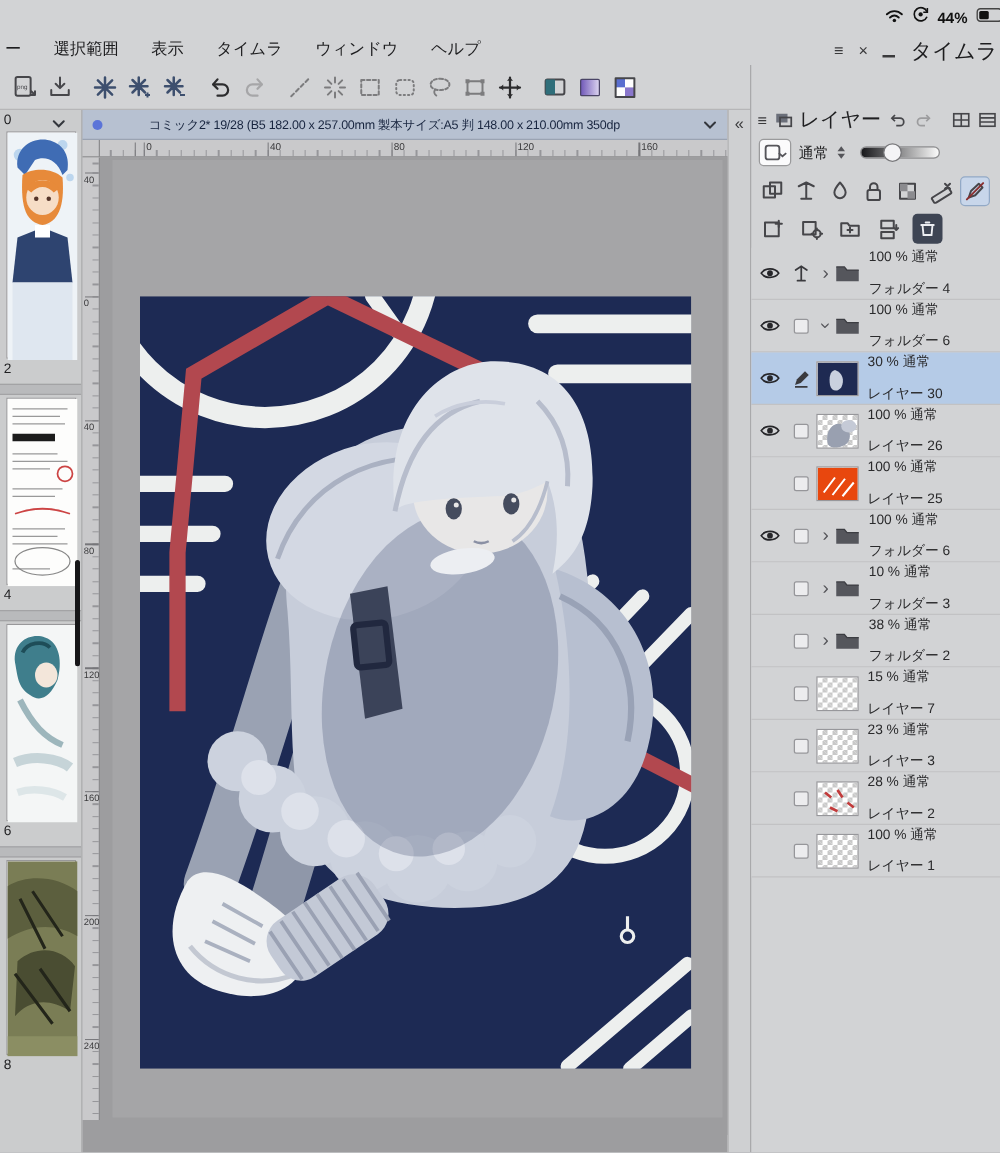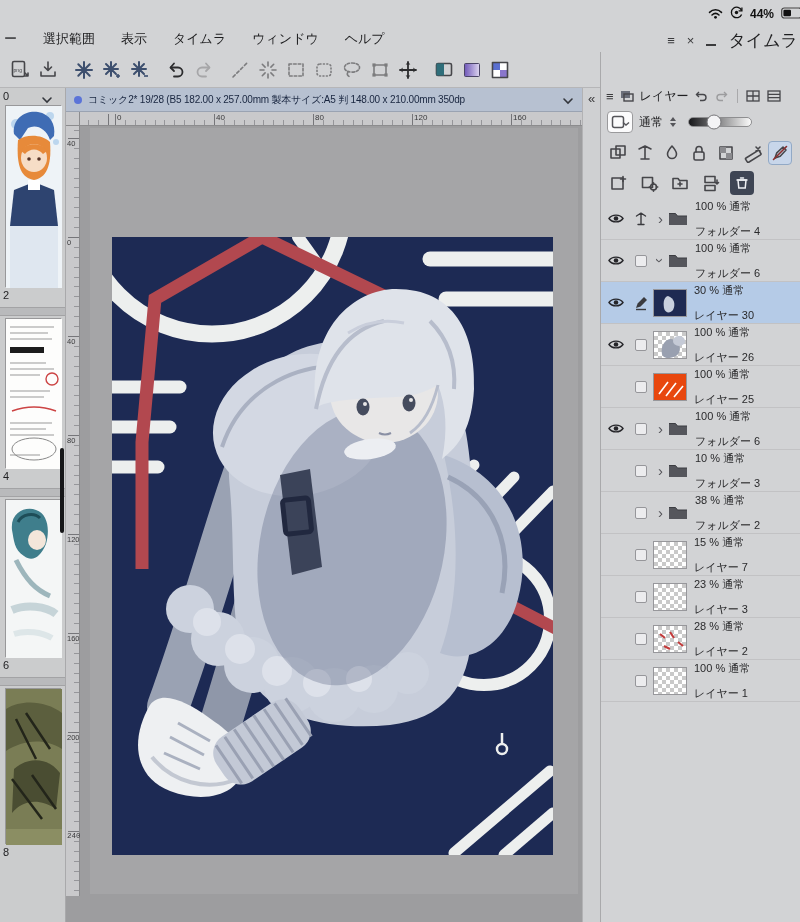--- a/index.html
+++ b/index.html
@@ -30,41 +30,41 @@
   .pages-chevron{position:absolute;right:12px;top:2px;color:#3c3c3e;}
   .pnum{font-size:11px;color:#1f1f21;padding:2px 0 1px 3px;}
   .pthumb{width:56px;margin:2px auto 0;background:#fff;border:1px solid #98989a;font-size:0;line-height:0;}
   .psep{height:9px;background:#b9babc;border-top:1px solid #a3a3a5;border-bottom:1px solid #a3a3a5;margin-top:5px;}
   .pages-scrollbar{position:absolute;right:1px;top:360px;width:4px;height:85px;background:#161618;border-radius:2px;}
 
   
   .canvas-area{position:absolute;left:66px;top:88px;width:534px;height:834px;background:#9d9d9f;}
   .doctab{position:absolute;left:0;top:0;width:516px;height:24px;background:#b7c1d1;display:flex;align-items:center;padding:0 8px;border-bottom:1px solid #9aa3b2;}
   .doc-dot{width:8px;height:8px;border-radius:50%;background:#5b74d8;flex:none;margin-right:6px;}
-  .doc-title{font-size:10px;color:#18253f;white-space:nowrap;overflow:hidden;letter-spacing:-0.2px;flex:1;}
+  .doc-title{font-size:10px;color:#18253f;white-space:nowrap;overflow:hidden;letter-spacing:-0.2px;flex:1;margin-left:31px;}
   .doc-chevron{flex:none;margin-left:4px;}
   .collapse-strip{position:absolute;right:0;top:0;width:18px;height:834px;background:#cfd0d2;border-left:1px solid #b2b2b4;}
   .collapse-btn{display:block;text-align:center;font-size:13px;color:#3a3a3c;padding-top:3px;cursor:default;}
   .ruler-corner{position:absolute;left:0;top:24px;width:14px;height:14px;background:#c9c9cb;border-bottom:1px solid #8c8c8e;border-right:1px solid #8c8c8e;}
   .ruler-top{position:absolute;left:14px;top:24px;width:502px;height:14px;background-color:#c9c9cb;border-bottom:1px solid #8c8c8e;
     background-image:repeating-linear-gradient(90deg,#76767a 0 1px,transparent 1px 99px),repeating-linear-gradient(90deg,#96969a 0 1px,transparent 1px 9.9px);
     background-size:100% 11px,100% 5px;background-position:35px 100%,35px 100%;background-repeat:repeat-x;}
   .ruler-left{position:absolute;left:0;top:38px;width:14px;height:770px;background-color:#c9c9cb;border-right:1px solid #8c8c8e;
     background-image:repeating-linear-gradient(180deg,#76767a 0 1px,transparent 1px 99px),repeating-linear-gradient(180deg,#96969a 0 1px,transparent 1px 9.9px);
     background-size:11px 100%,5px 100%;background-position:right 12px,right 12px;background-repeat:repeat-y;}
   .rnum-t{position:absolute;top:1px;font-size:8px;color:#3a3a3c;}
   .rnum-l{position:absolute;left:1px;font-size:7.5px;color:#3a3a3c;}
   .viewport{position:absolute;left:14px;top:38px;width:502px;height:782px;background:#9d9d9f;overflow:hidden;}
   .page-paper{position:absolute;left:10px;top:2px;width:488px;height:766px;background:#a5a5a7;}
   .illustration{position:absolute;left:32px;top:111px;width:441px;height:618px;}
 
   
   .rpanel{position:absolute;left:600px;top:52px;width:200px;height:870px;background:#d2d3d5;border-left:1px solid #a9a9ab;}
   .lp-header{position:absolute;left:0;top:33px;width:200px;height:22px;display:flex;align-items:center;gap:5px;padding:0 5px;}
-  .lp-title{font-size:12px;color:#1f1f21;white-space:nowrap;}
+  .lp-title{font-size:16px;color:#1f1f21;white-space:nowrap;}
   .lp-divider{width:1px;height:14px;background:#a9a9ab;margin:0 2px;}
   .lp-blend{position:absolute;left:0;top:57px;width:200px;height:26px;display:flex;align-items:center;gap:6px;padding:0 6px;}
   .sqbtn{width:26px;height:22px;background:#fbfbfc;border:1px solid #9a9a9c;border-radius:4px;display:flex;align-items:center;justify-content:center;gap:2px;}
   .blend-label{font-size:12px;color:#1f1f21;text-align:center;}
   .steppers{display:flex;flex-direction:column;gap:2px;margin-left:1px;}
   .stp-up{width:0;height:0;border-left:3.5px solid transparent;border-right:3.5px solid transparent;border-bottom:4.5px solid #55555a;}
   .stp-dn{width:0;height:0;border-left:3.5px solid transparent;border-right:3.5px solid transparent;border-top:4.5px solid #55555a;}
   .slider{width:64px;height:10px;border-radius:5px;background:linear-gradient(90deg,#17171a,#fbfbfb);border:1px solid #8e8e90;position:relative;margin-left:6px;}
   .knob{position:absolute;top:50%;transform:translate(-50%,-50%);width:15px;height:15px;border-radius:50%;background:#f4f4f6;border:1px solid #77777a;}
   .lp-iconrow{position:absolute;left:0;width:200px;height:28px;display:flex;align-items:center;gap:3px;padding:0 5px;}
@@ -333,21 +333,21 @@
         <span class="rnum-t" style="left: 433px;">160</span>
       </div>
     <div class="ruler-left" id="ruler-left">
         <span class="rnum-l" style="top: 13px;">40</span>
         <span class="rnum-l" style="top: 112px;">0</span>
         <span class="rnum-l" style="top: 211px;">40</span>
         <span class="rnum-l" style="top: 310px;">80</span>
         <span class="rnum-l" style="top: 409px;">120</span>
         <span class="rnum-l" style="top: 508px;">160</span>
         <span class="rnum-l" style="top: 607px; text-align: center;">200</span>
-        <span class="rnum-l" style="top: 706px; font-family: Liberation Mono, monospace;">240</span>
+        <span class="rnum-l" style="top: 706px;">240</span>
       </div>
     <div class="viewport">
       <div class="page-paper"></div>
       <div class="illustration">
         <svg viewBox="0 0 441 618" width="441" height="618" preserveAspectRatio="none">
           <rect width="441" height="618" fill="#1d2a54"></rect>
 
           <g stroke="#edefee" fill="none" stroke-linecap="round">
             <circle cx="100" cy="-35" r="132" stroke-width="17"></circle>
             <path d="M0 150 H68" stroke-width="13"></path>

